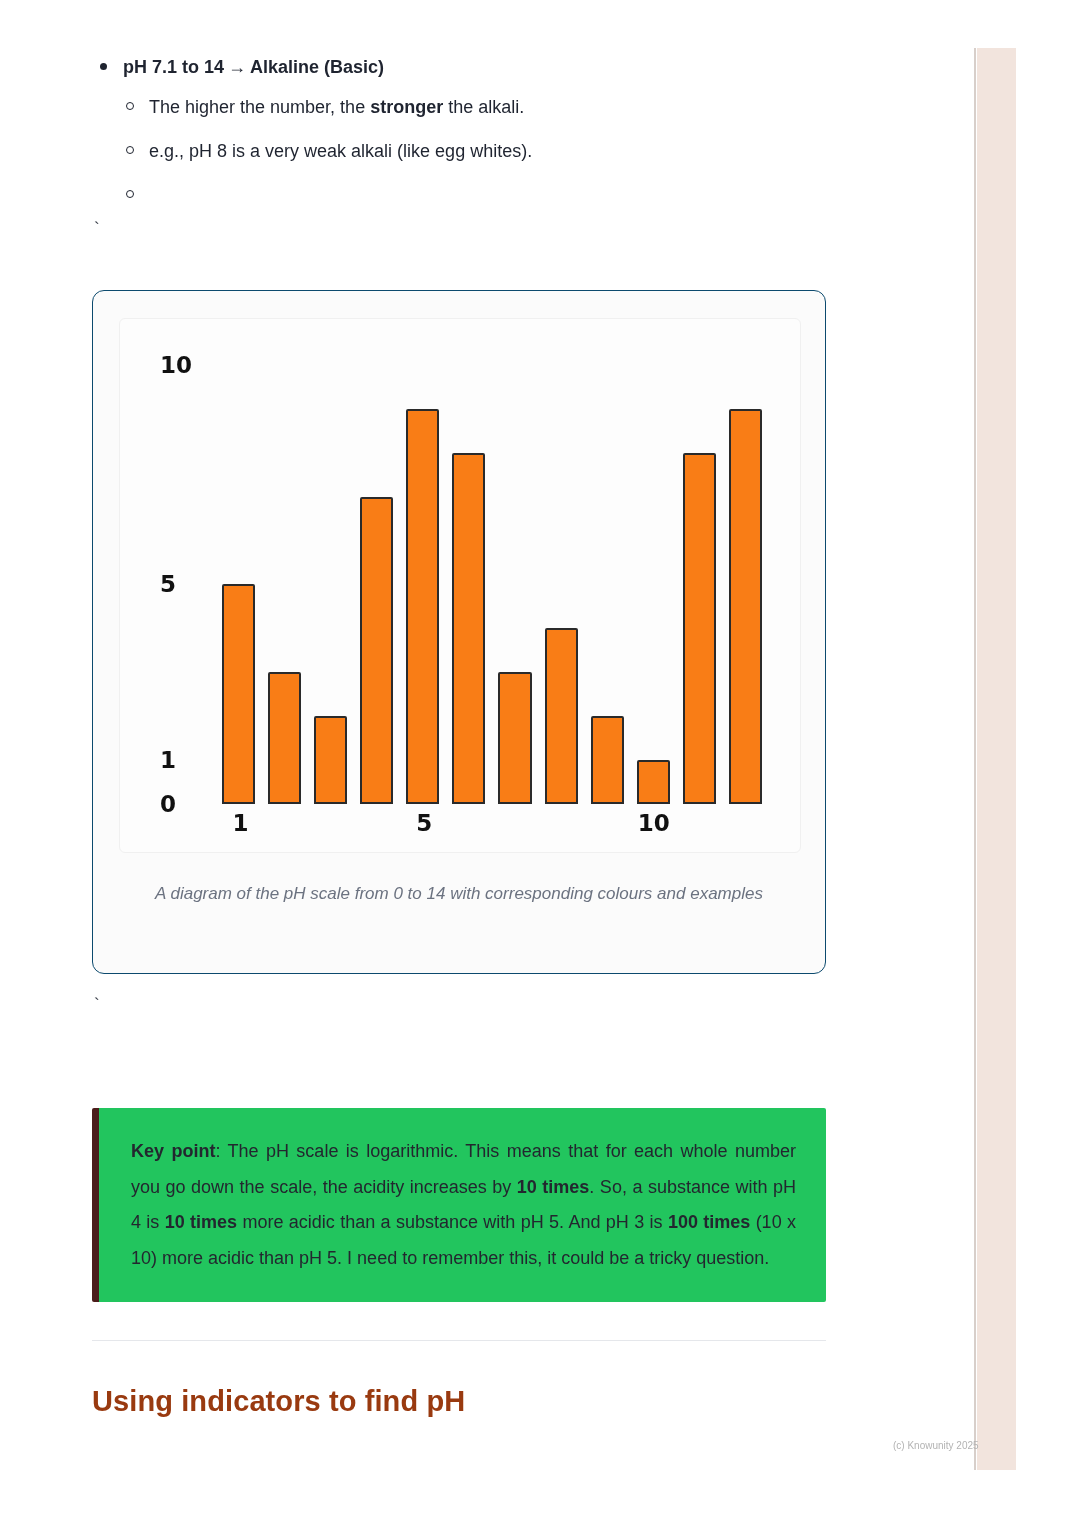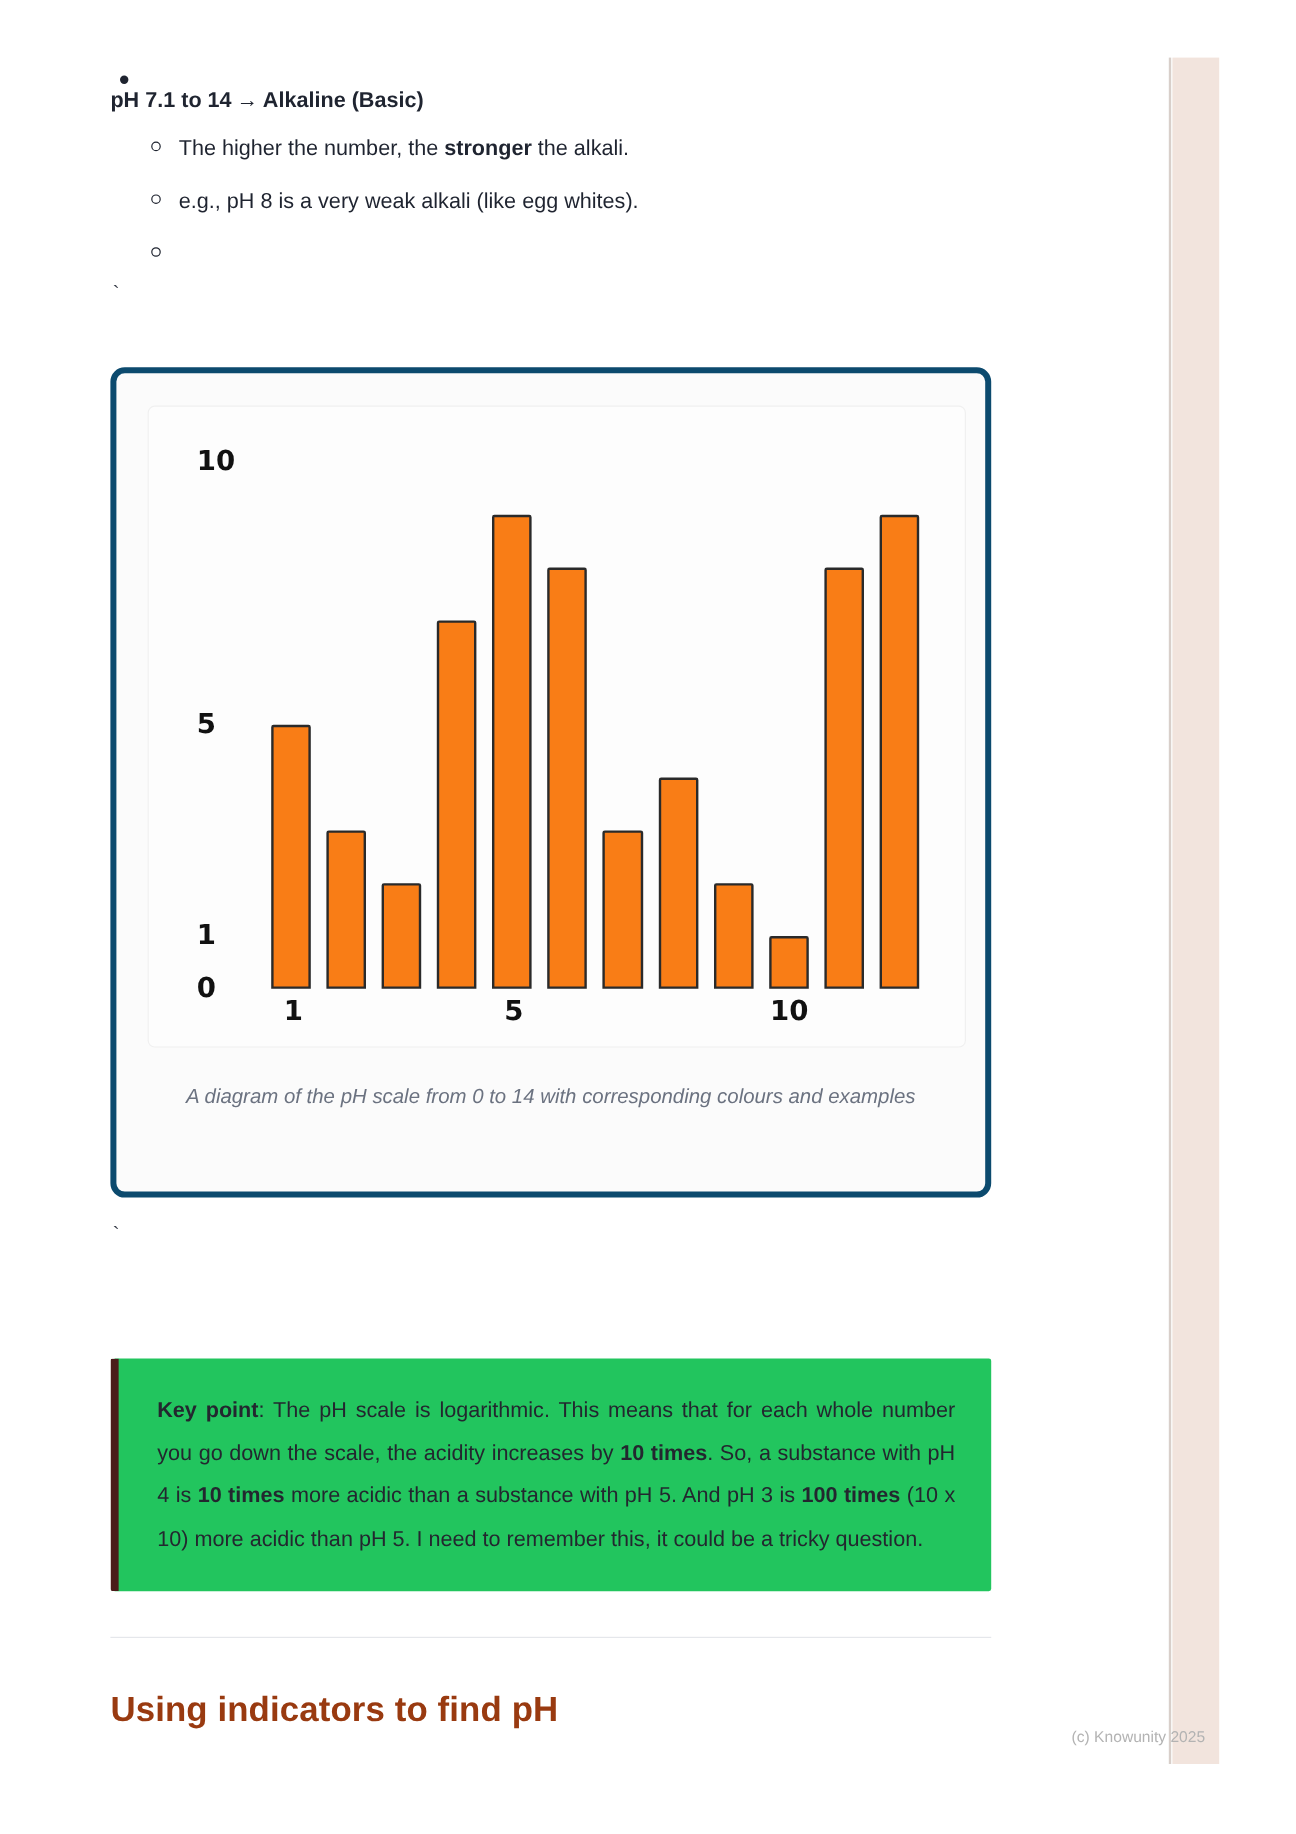--- a/index.html
+++ b/index.html
@@ -20,21 +20,21 @@
     position: absolute; left: 977px; top: 48px;
     width: 39px; height: 1422px; background: #f2e4dd; z-index: 0;
   }
 
   .content {
     position: absolute; left: 92px; top: 54px; width: 734px; z-index: 2;
   }
 
   
   .blist { list-style: none; }
-  .b-main { display: flex; align-items: flex-start; margin-bottom: 14px; flex-direction: column; }
+  .b-main { display: flex; align-items: flex-start; margin-bottom: 14px; }
   .b-main .marker {
     width: 7px; height: 7px; border-radius: 50%; background: #1f2430;
     margin: 9px 16px 0 8px; flex: 0 0 auto;
   }
   .b-main .txt { font-size: 18px; font-weight: 700; line-height: 26px; }
   .b-main .arrow { font-weight: 400; padding: 0 4px; }
 
   .b-sub { display: flex; align-items: flex-start; margin: 0 0 18px 34px; }
   .b-sub .marker {
     width: 8px; height: 8px; border-radius: 50%; background: transparent;
@@ -46,21 +46,21 @@
   .stray-tick {
     font-size: 17px; color: #3a3f4a; line-height: 17px;
     margin: 22px 0 0 2px; height: 24px;
   }
 
   
   .figure-card {
     margin-top: 46px;
     width: 734px;
     background: #fbfbfb;
-    border: 5px solid #0c4a6e;
+    border: 1px solid #0c4a6e;
     border-radius: 12px;
     padding: 27px 26px 48px 26px;
   }
   .plot-box {
     width: 682px; height: 535px;
     background: #fdfdfd;
     border: 1px solid #f0f0f0;
     border-radius: 6px;
     padding: 24px 38px 12px 22px;
   }
@@ -115,21 +115,21 @@
 
   .section-heading {
     margin-top: 44px;
     font-size: 29px; font-weight: 700;
     color: #993a10;
     letter-spacing: 0.1px;
   }
 
   .footer-note {
     position: absolute; left: 893px; top: 1440px; z-index: 3;
-    font-size: 13px; color: #b3b3b3;
+    font-size: 10px; color: #b3b3b3;
   }
 </style>
 </head>
 <body>
 
 <div class="side-strip"></div>
 <div class="side-line"></div>
 
 <div class="content">
 

